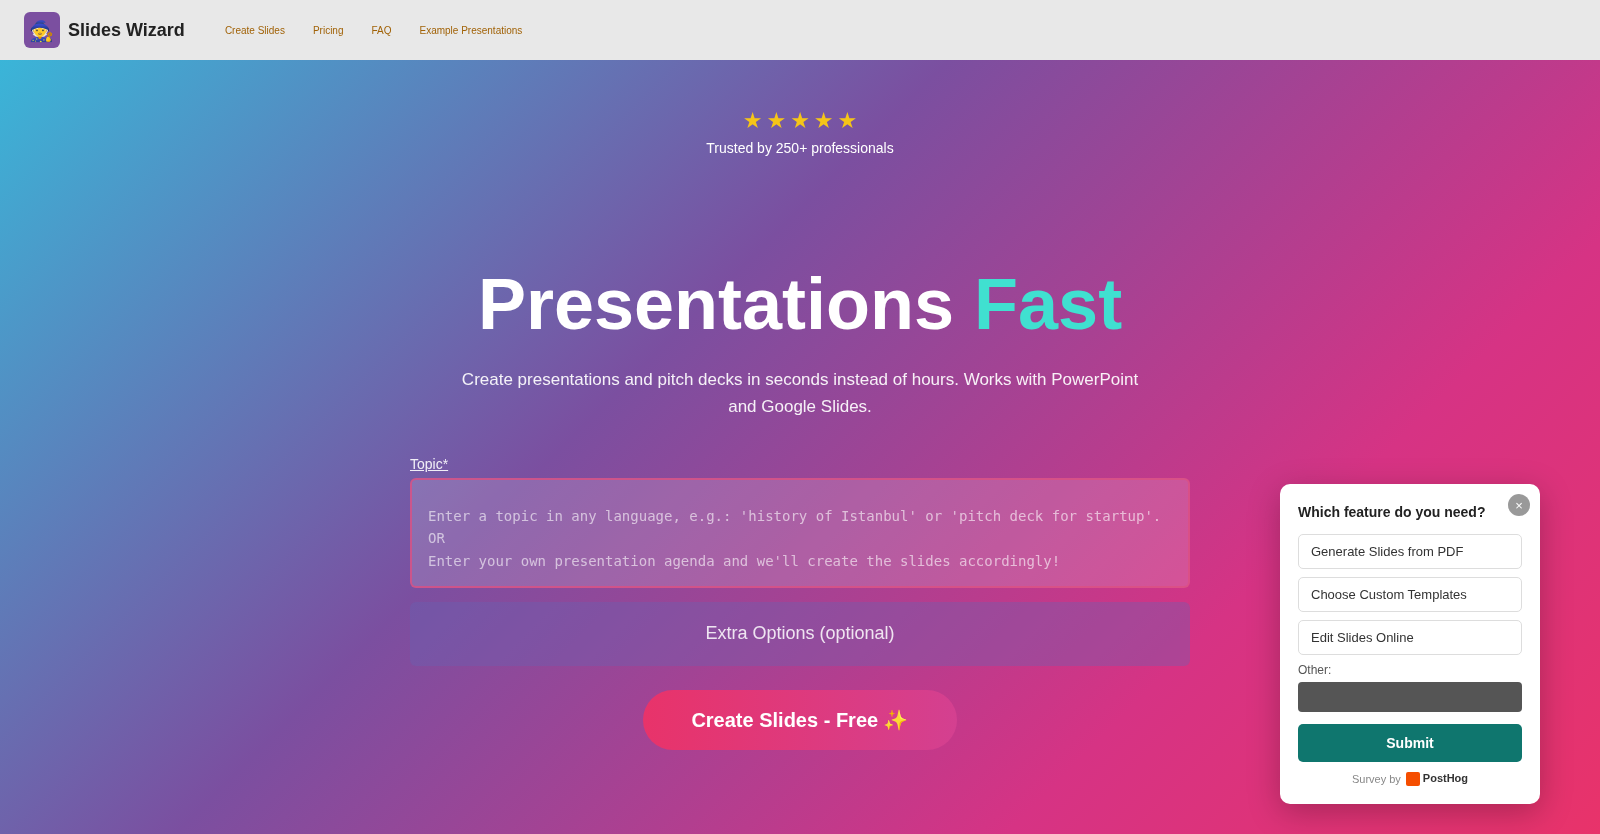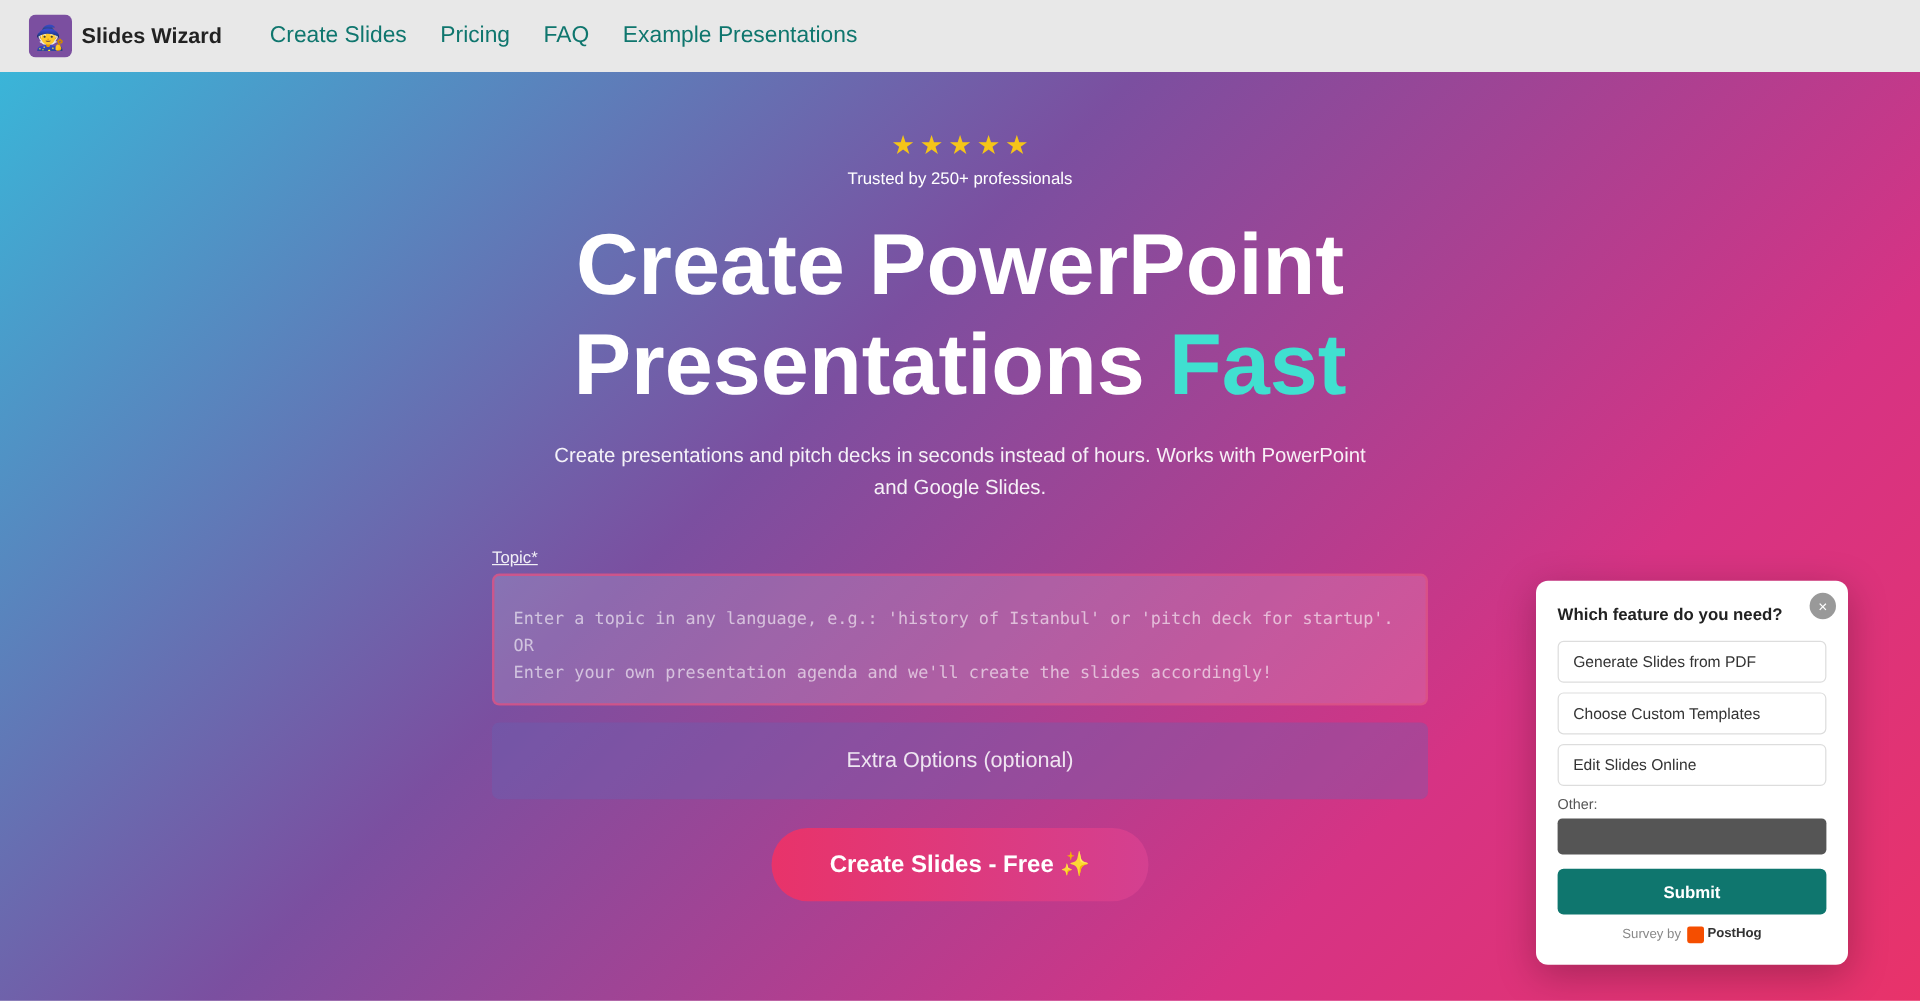--- a/index.html
+++ b/index.html
@@ -27,22 +27,22 @@
     .nav-brand-icon {
       width: 36px;
       height: 36px;
     }
     .nav-links {
       display: flex;
       gap: 28px;
       margin-left: 8px;
     }
     .nav-link {
-      font-size: 19px;
-      color: #0f766e;
+      font-size: 10px;
+      color: #a16207;
       text-decoration: none;
       cursor: pointer;
     }
 
     
     .hero {
       background: linear-gradient(135deg, #3ab5d8 0%, #7b4fa0 40%, #d63384 75%, #e8336a 100%);
       min-height: 774px;
       display: flex;
       flex-direction: column;
@@ -251,21 +251,21 @@
   <div class="stars-row">
     <span class="star">★</span>
     <span class="star">★</span>
     <span class="star">★</span>
     <span class="star">★</span>
     <span class="star">★</span>
   </div>
   <p class="trusted-text">Trusted by 250+ professionals</p>
 
   <h1 class="hero-title">
-    <span>Create PowerPoint</span><br>
+    <br>
     <span>Presentations </span><span class="fast">Fast</span>
   </h1>
 
   <p class="hero-subtitle">Create presentations and pitch decks in seconds instead of hours. Works with PowerPoint and Google Slides.</p>
 
   <div class="topic-label">Topic*</div>
 
   <textarea class="topic-textarea" placeholder="Enter a topic in any language, e.g.: 'history of Istanbul' or 'pitch deck for startup'.
 OR
 Enter your own presentation agenda and we'll create the slides accordingly!" style=""></textarea>

